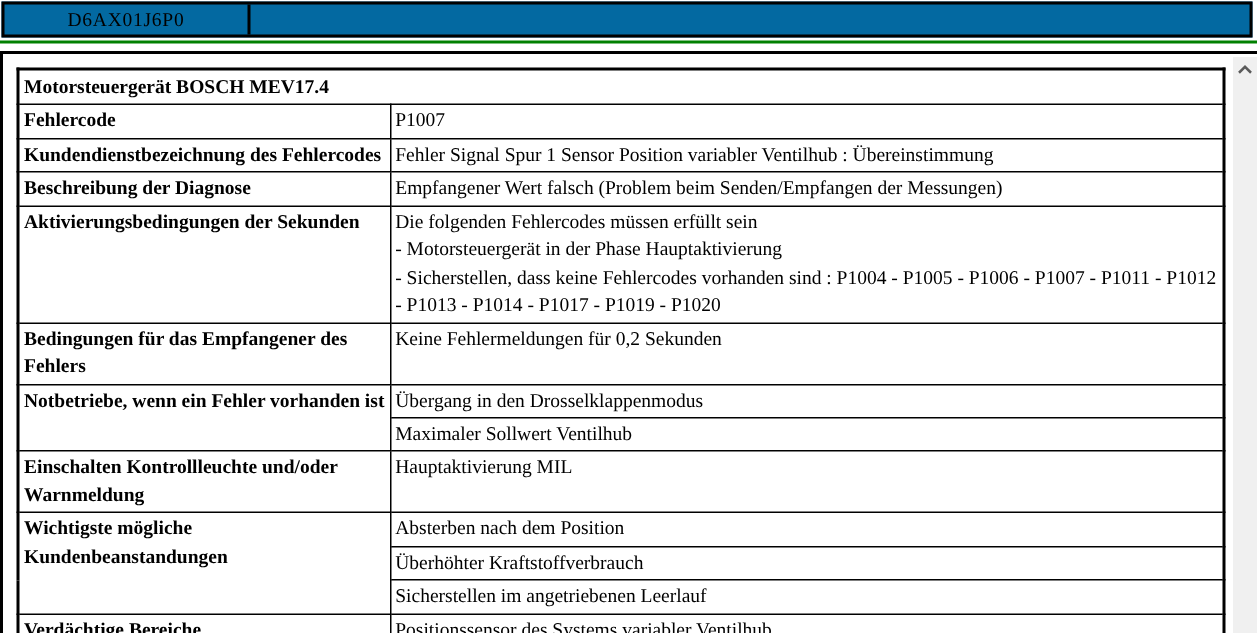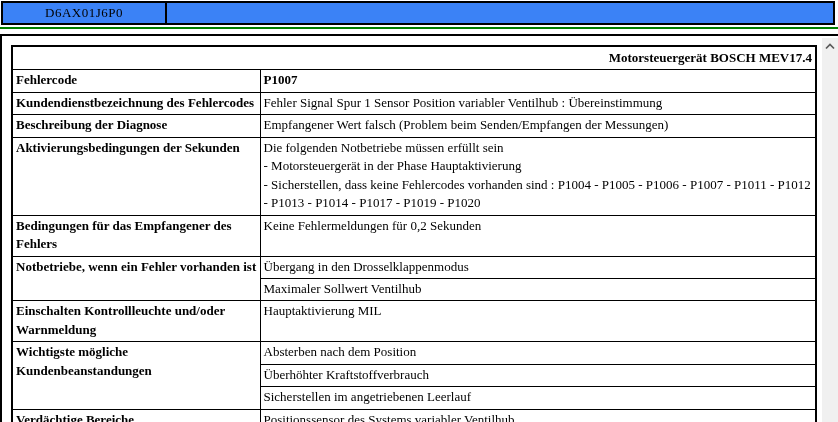--- a/index.html
+++ b/index.html
@@ -7,21 +7,21 @@
     width: 838px; height: 422px; position: relative;
     background: #ffffff; overflow: hidden;
     font-family: "Liberation Serif", "DejaVu Serif", serif;
     color: #000;
   }
 
   
   .header-bar {
     position: absolute; top: 1px; left: 1px; width: 834px; height: 24px;
     border: 2px solid #000; box-sizing: border-box;
-    display: flex; align-items: stretch; background: #3b82f6;
+    display: flex; align-items: stretch; background: #0369a1;
   }
   .header-code {
     width: 164px; border-right: 2px solid #000; box-sizing: border-box;
     display: flex; align-items: center; justify-content: center;
     font-size: 13px; letter-spacing: 0.5px;
   }
   .header-title {
     flex: 1; display: flex; align-items: center; justify-content: center;
     font-weight: bold; font-size: 16px;
   }
@@ -53,25 +53,25 @@
   .doc-table {
     position: absolute; top: 45px; left: 11px; width: 806px;
     border-collapse: collapse; font-size: 13px;
     border: 2px solid #000; table-layout: fixed; background: #fff;
   }
   .doc-table td {
     border: 1px solid #000; padding: 1px 3px 2px 3px;
     vertical-align: top; line-height: 1.42; overflow: hidden;
   }
   .doc-table td.caption-cell {
-    text-align: right; font-weight: bold; padding: 2px 3px;
+    text-align: left; font-weight: bold; padding: 2px 3px;
   }
   .doc-table td.lbl { font-weight: bold; }
   .doc-table col.c1 { width: 248px; }
-  .doc-table td.bold-val { font-weight: bold; }
+  .doc-table td.bold-val { font-weight: normal; }
 </style>
 </head>
 <body>
 
 <div class="header-bar">
   <div class="header-code">D6AX01J6P0</div>
 </div>
 
 <div class="green-rule"></div>
 
@@ -94,21 +94,21 @@
       <td class="lbl">Kundendienstbezeichnung des Fehlercodes</td>
       <td>Fehler Signal Spur 1 Sensor Position variabler Ventilhub : Übereinstimmung</td>
     </tr>
     <tr>
       <td class="lbl">Beschreibung der Diagnose</td>
       <td>Empfangener Wert falsch (Problem beim Senden/Empfangen der Messungen)</td>
     </tr>
     <tr>
       <td class="lbl">Aktivierungsbedingungen der Sekunden</td>
       <td>
-        <div>Die folgenden Notbetriebe müssen erfüllt sein</div>
+        <div>Die folgenden Fehlercodes müssen erfüllt sein</div>
         <div>- Motorsteuergerät in der Phase Hauptaktivierung</div>
         <div>- Sicherstellen, dass keine Fehlercodes vorhanden sind : P1004 - P1005 - P1006 - P1007 - P1011 - P1012 - P1013 - P1014 - P1017 - P1019 - P1020</div>
       </td>
     </tr>
     <tr>
       <td class="lbl">Bedingungen für das Empfangener des Fehlers</td>
       <td>Keine Fehlermeldungen für 0,2 Sekunden</td>
     </tr>
     <tr>
       <td class="lbl" rowspan="2">Notbetriebe, wenn ein Fehler vorhanden ist</td>

